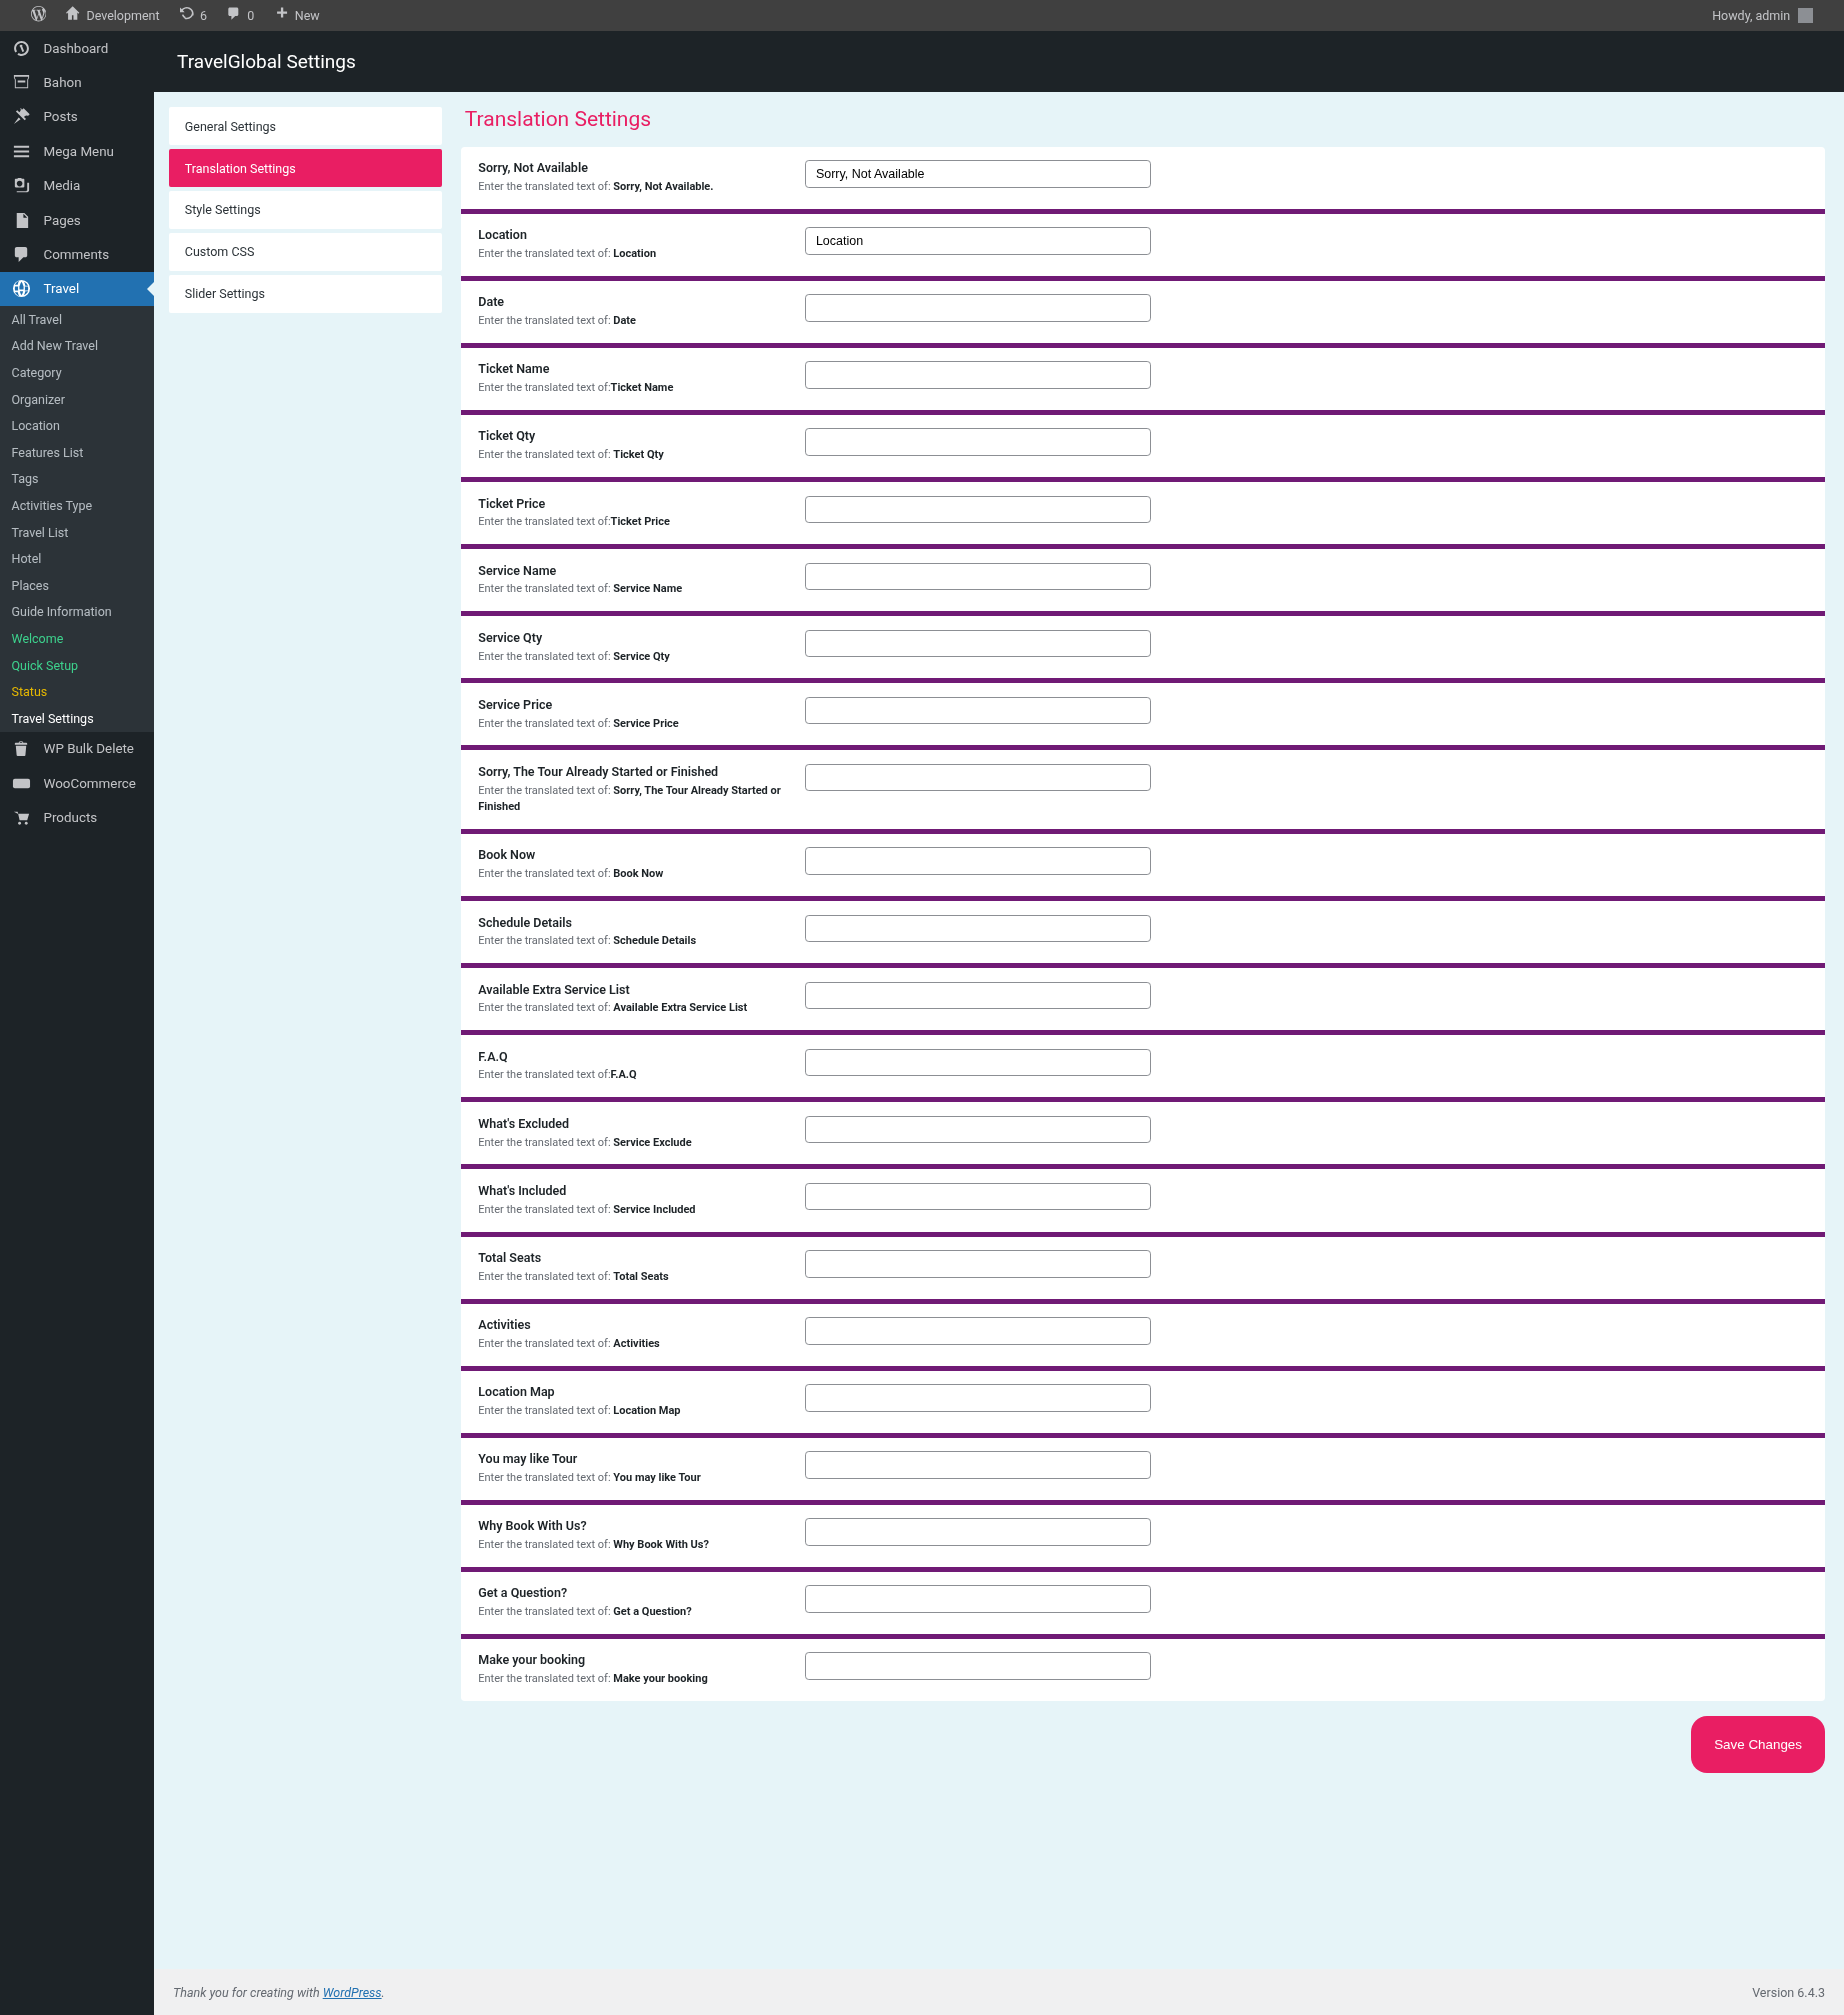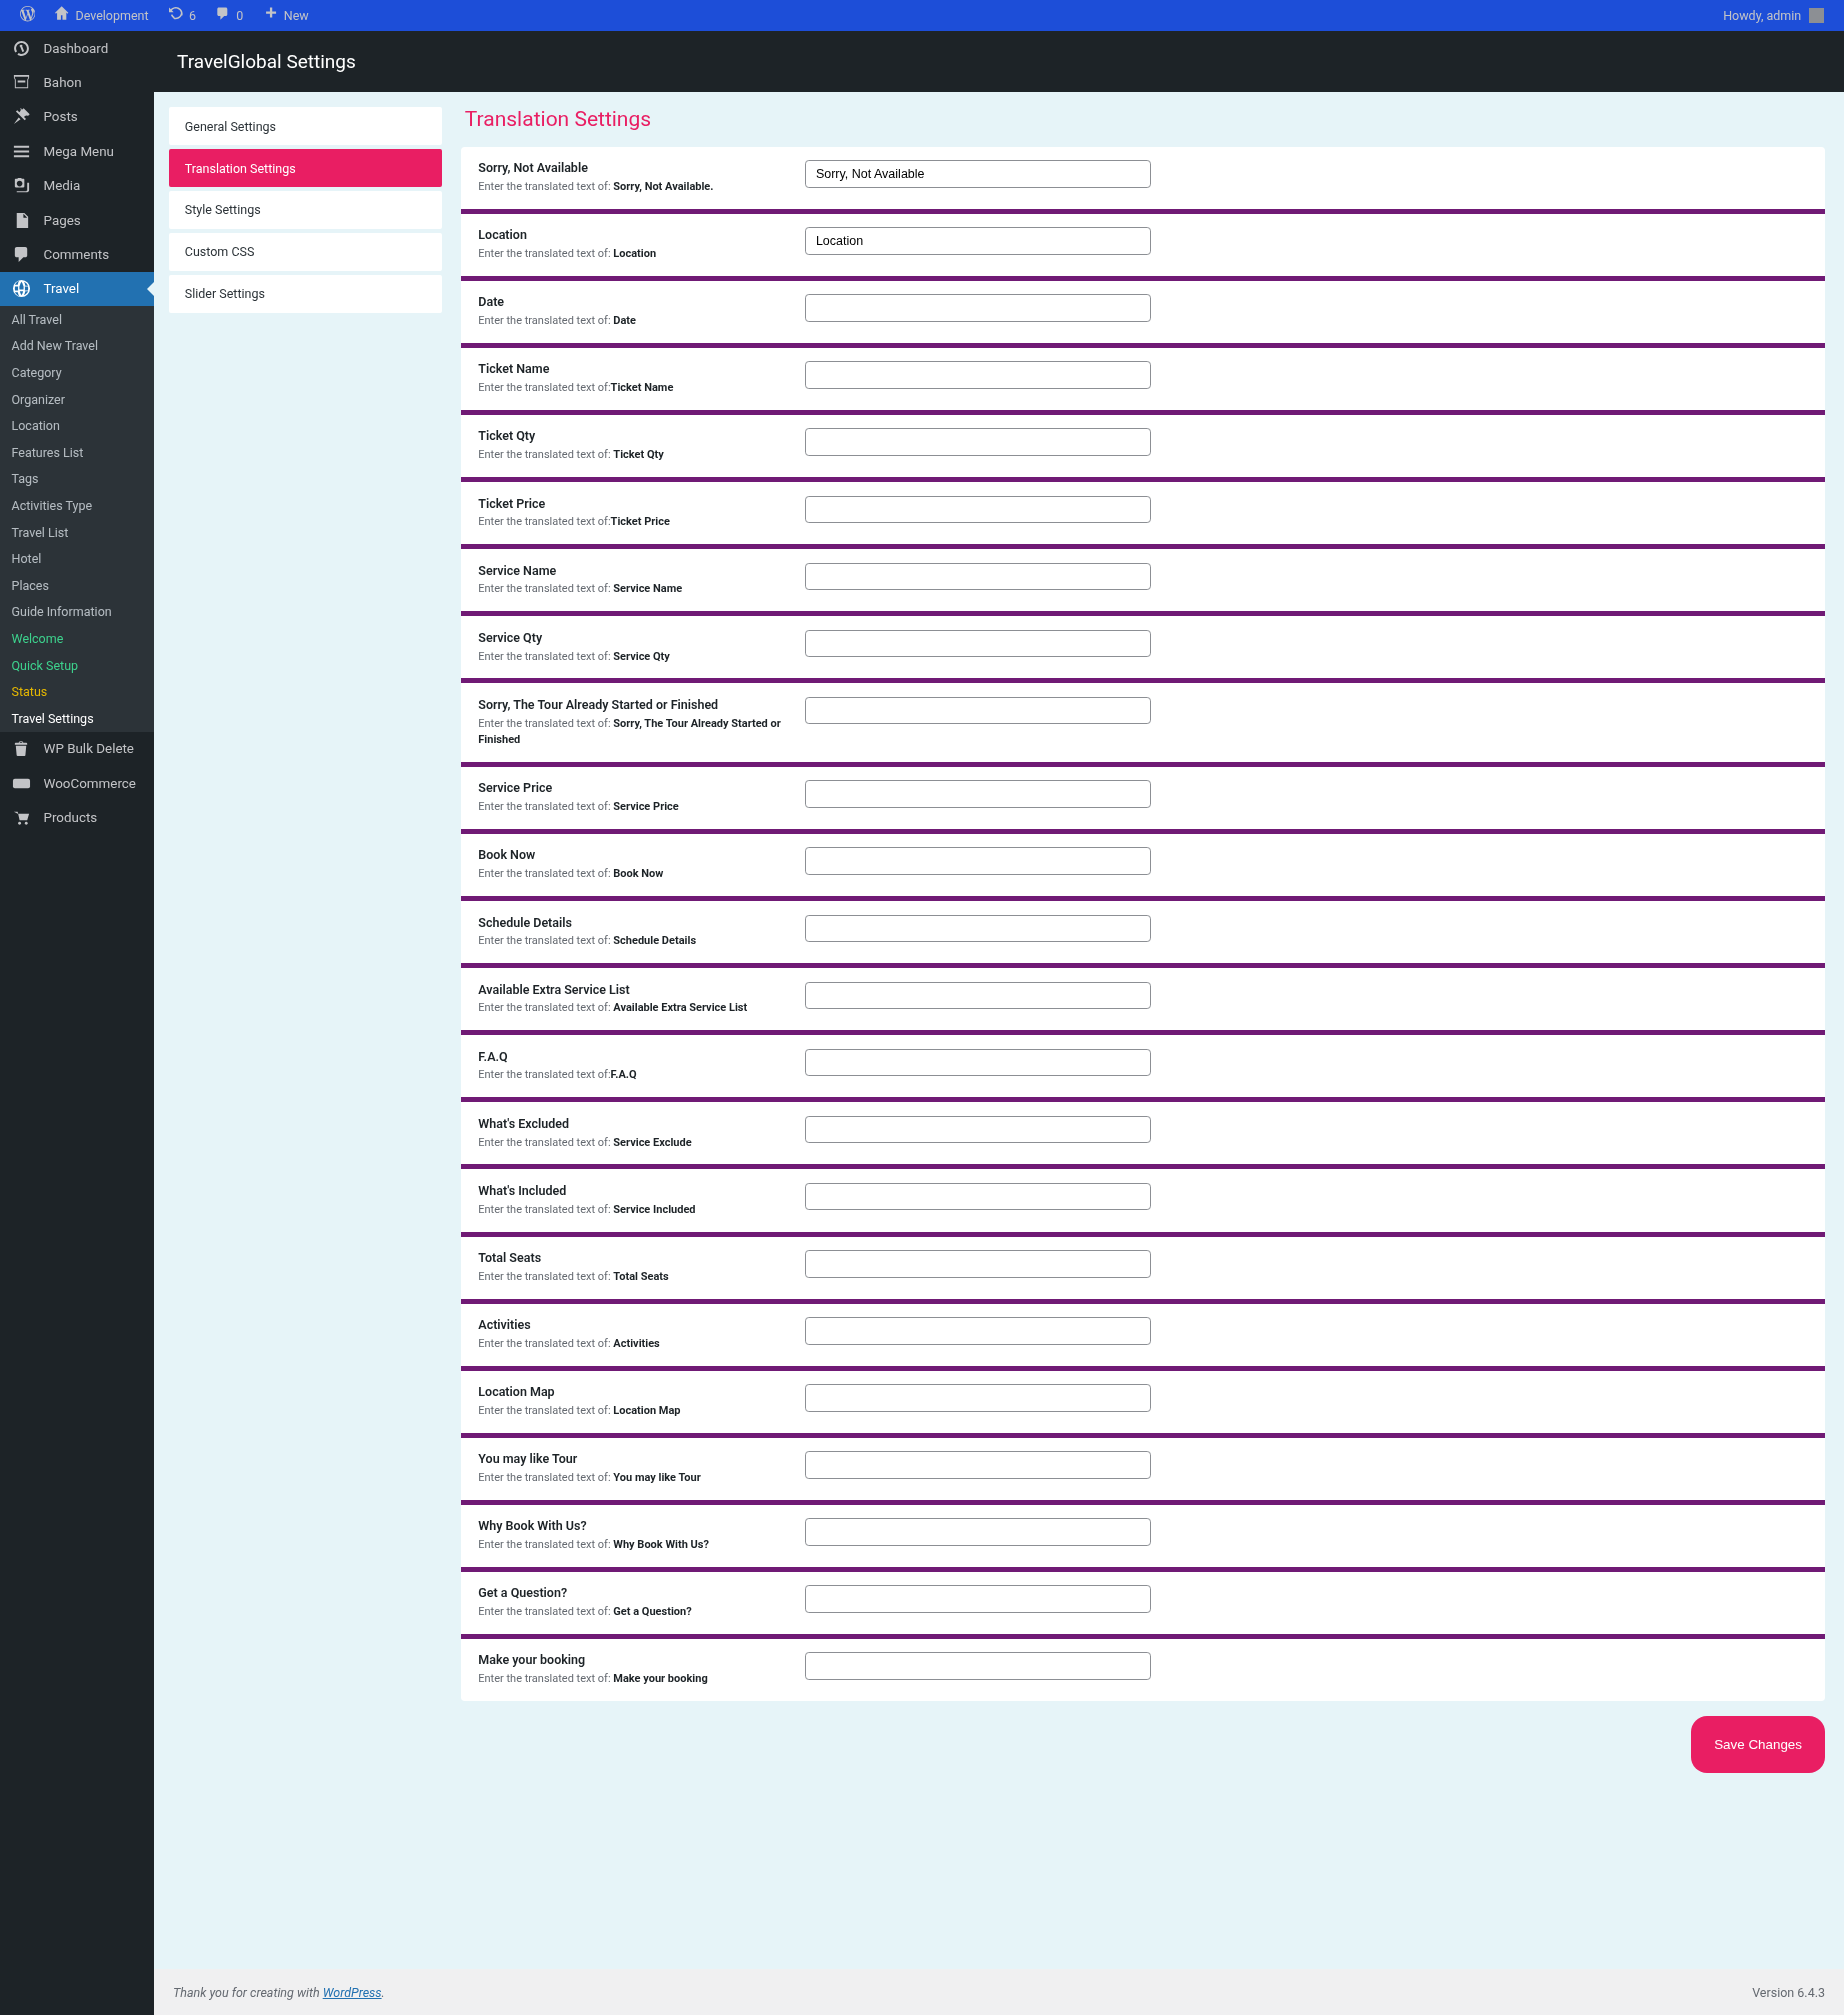--- a/index.html
+++ b/index.html
@@ -1,19 +1,19 @@
 <!DOCTYPE html>
 <html><head>
   <meta charset="utf-8">
   <style>
     * { margin: 0; padding: 0; box-sizing: border-box; }
     body { font-family: -apple-system, BlinkMacSystemFont, "Segoe UI", Roboto, sans-serif; font-size: 12.5px; color: #3c434a; background: #f0f0f1; }
     
     
-    .admin-bar { background: #1d4ed8; color: #c3c4c7; height: 31px; display: flex; align-items: center; padding: 0 12px; font-size: 12.5px; justify-content: space-between; }
+    .admin-bar { background: #404040; color: #c3c4c7; height: 31px; display: flex; align-items: center; padding: 0 23px; font-size: 12.5px; justify-content: space-between; }
     .admin-bar-left { display: flex; align-items: center; gap: 3.8px; }
     .admin-bar-item { display: flex; align-items: center; gap: 5.8px; padding: 0 7.7px; height: 31px; cursor: pointer; color: #c3c4c7; }
     .admin-bar-right { display: flex; align-items: center; gap: 7.7px; padding-right: 7.7px; }
     .avatar-placeholder { width: 15.4px; height: 15.4px; background: #8c8f94; display: inline-block; }
     
     
     .wrap { display: flex; min-height: calc(100vh - 31px); }
     
     
     .sidebar { width: 154px; background: #1d2327; color: #c3c4c7; flex-shrink: 0; }
@@ -276,29 +276,29 @@
             </div>
             <div class="field-row">
               <div class="field-label-col">
                 <div class="field-title">Service Qty</div>
                 <div class="field-desc"><span>Enter the translated text of: </span><b>Service Qty</b></div>
               </div>
               <div class="field-input-col"><input type="text" class="field-input" style=""></div>
             </div>
             <div class="field-row">
               <div class="field-label-col">
+                <div class="field-title">Service Price</div>
+                <div class="field-desc"><span>Enter the translated text of: </span><b>Service Price</b></div>
+              </div>
+              <div class="field-input-col"><input type="text" class="field-input" style=""></div>
+            </div>
+            <div class="field-row">
+              <div class="field-label-col">
                 <div class="field-title">Sorry, The Tour Already Started or Finished</div>
                 <div class="field-desc"><span>Enter the translated text of: </span><b>Sorry, The Tour Already Started or Finished</b></div>
-              </div>
-              <div class="field-input-col"><input type="text" class="field-input" style=""></div>
-            </div>
-            <div class="field-row">
-              <div class="field-label-col">
-                <div class="field-title">Service Price</div>
-                <div class="field-desc"><span>Enter the translated text of: </span><b>Service Price</b></div>
               </div>
               <div class="field-input-col"><input type="text" class="field-input" style=""></div>
             </div>
             <div class="field-row">
               <div class="field-label-col">
                 <div class="field-title">Book Now</div>
                 <div class="field-desc"><span>Enter the translated text of: </span><b>Book Now</b></div>
               </div>
               <div class="field-input-col"><input type="text" class="field-input" style=""></div>
             </div>

